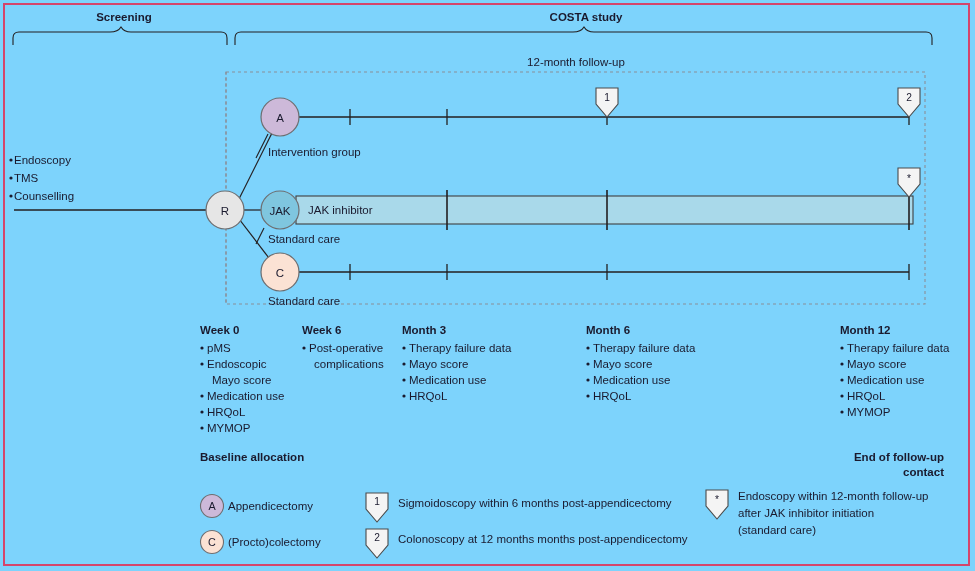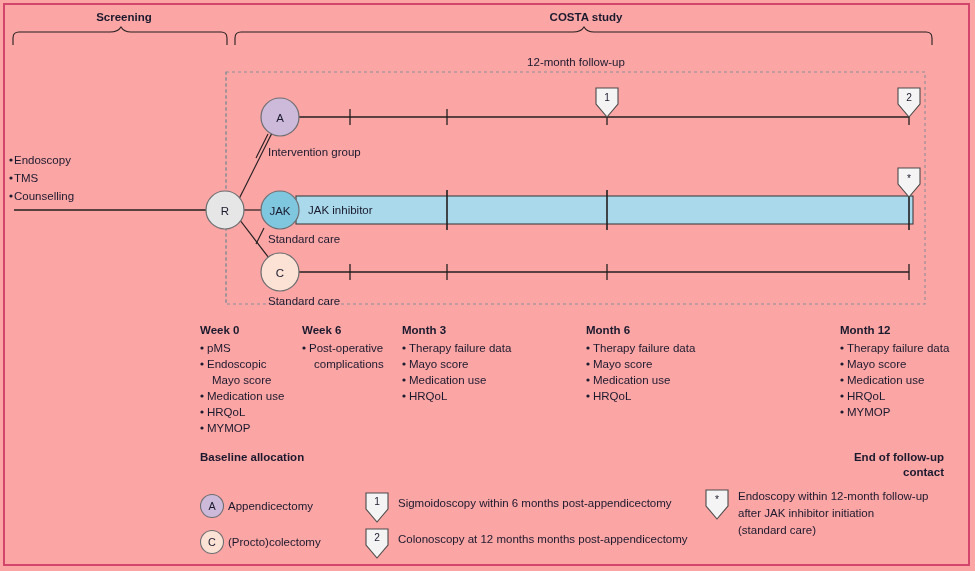--- a/index.html
+++ b/index.html
@@ -1,17 +1,17 @@
 <!DOCTYPE html>
 <html><head>
 <meta charset="utf-8">
 <style>
   html,body{margin:0;padding:0;background:#ffffff;}
   body{font-family:"Liberation Sans", sans-serif;}
-  #page{position:relative;width:975px;height:571px;overflow:hidden;background:#fca5a5;}
+  #page{position:relative;width:975px;height:571px;overflow:hidden;background:#7dd3fc;}
   #frame{position:absolute;left:3px;top:3px;width:967px;height:563px;border:2px solid #D4456B;box-sizing:border-box;}
   svg{position:absolute;left:0;top:0;width:975px;height:571px;}
   .txt{font-family:"Liberation Sans", sans-serif;fill:#1a1a2e;}
   .bold{font-weight:bold;}
   .t11{font-size:11.5px;}
   .t10{font-size:10.8px;}
   .t9{font-size:10.2px;}
   .line{stroke:#231f20;fill:none;}
 </style>
 </head>

